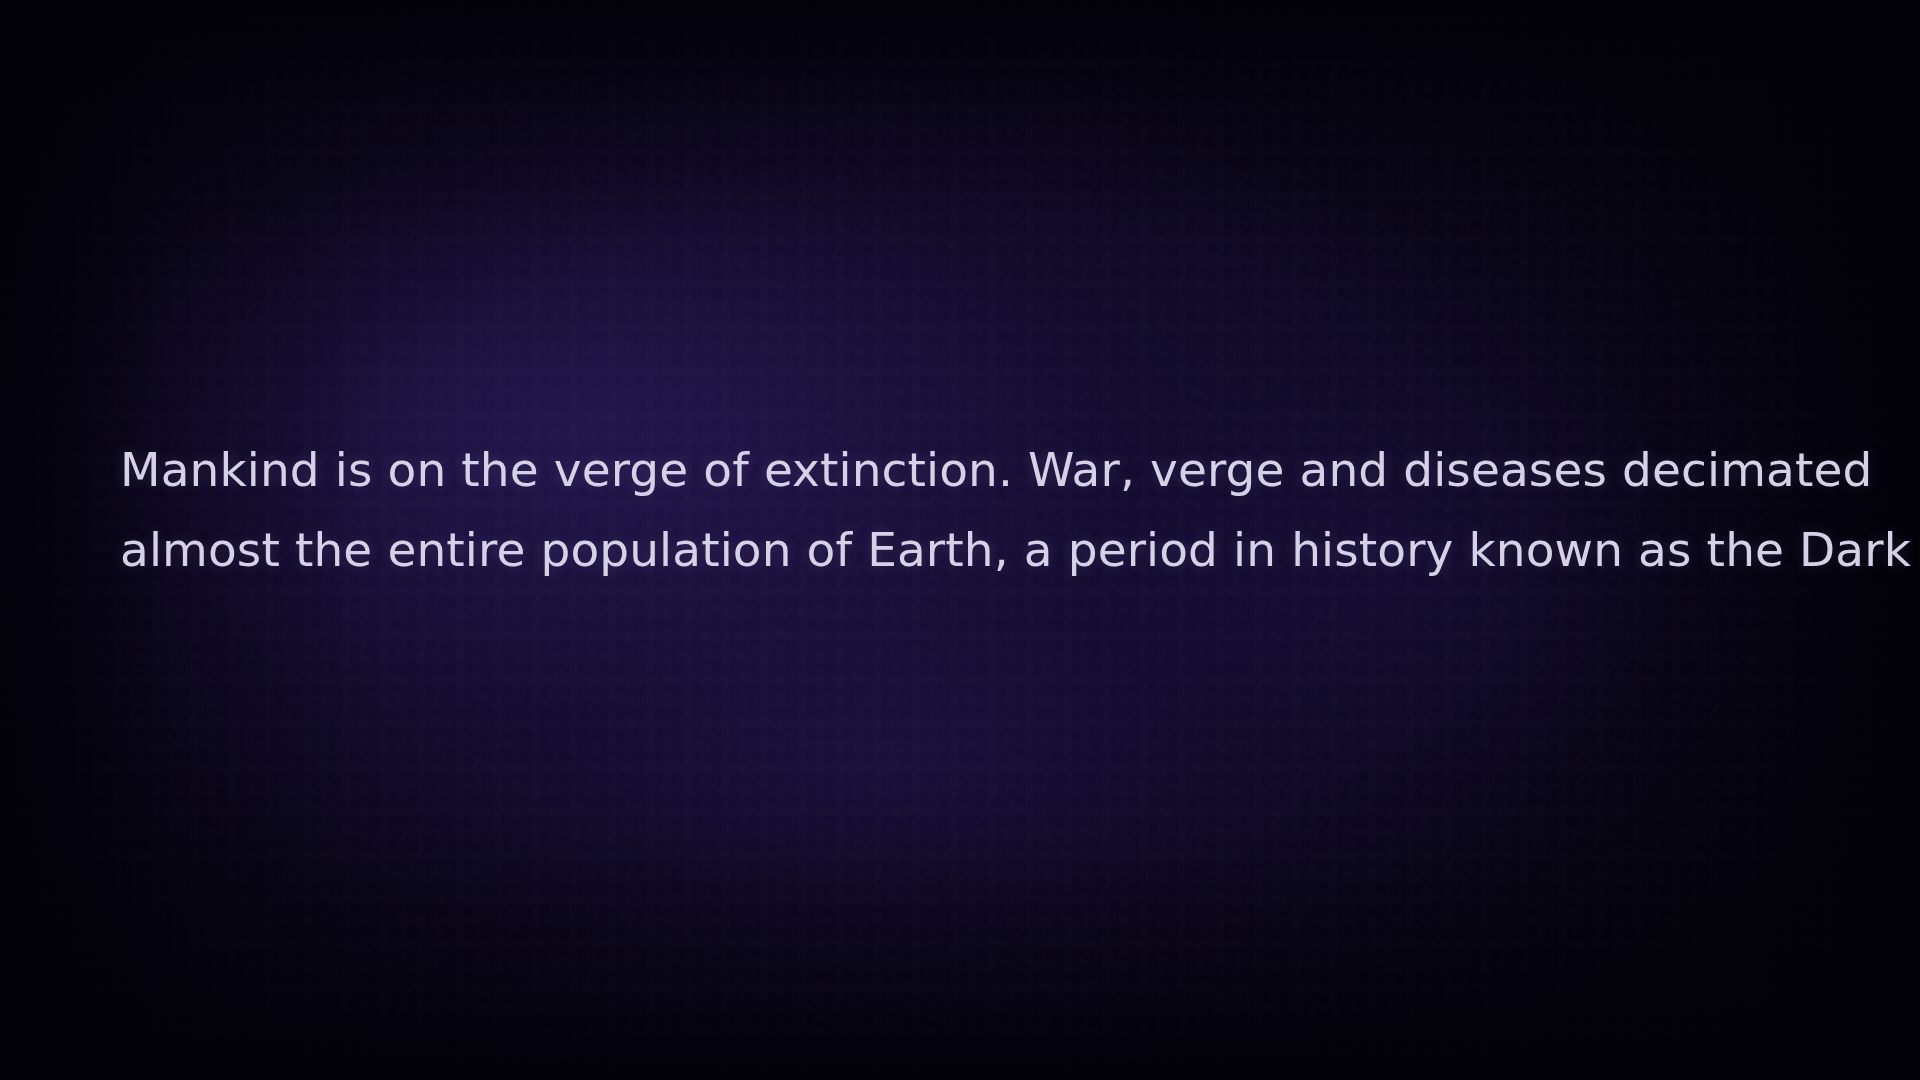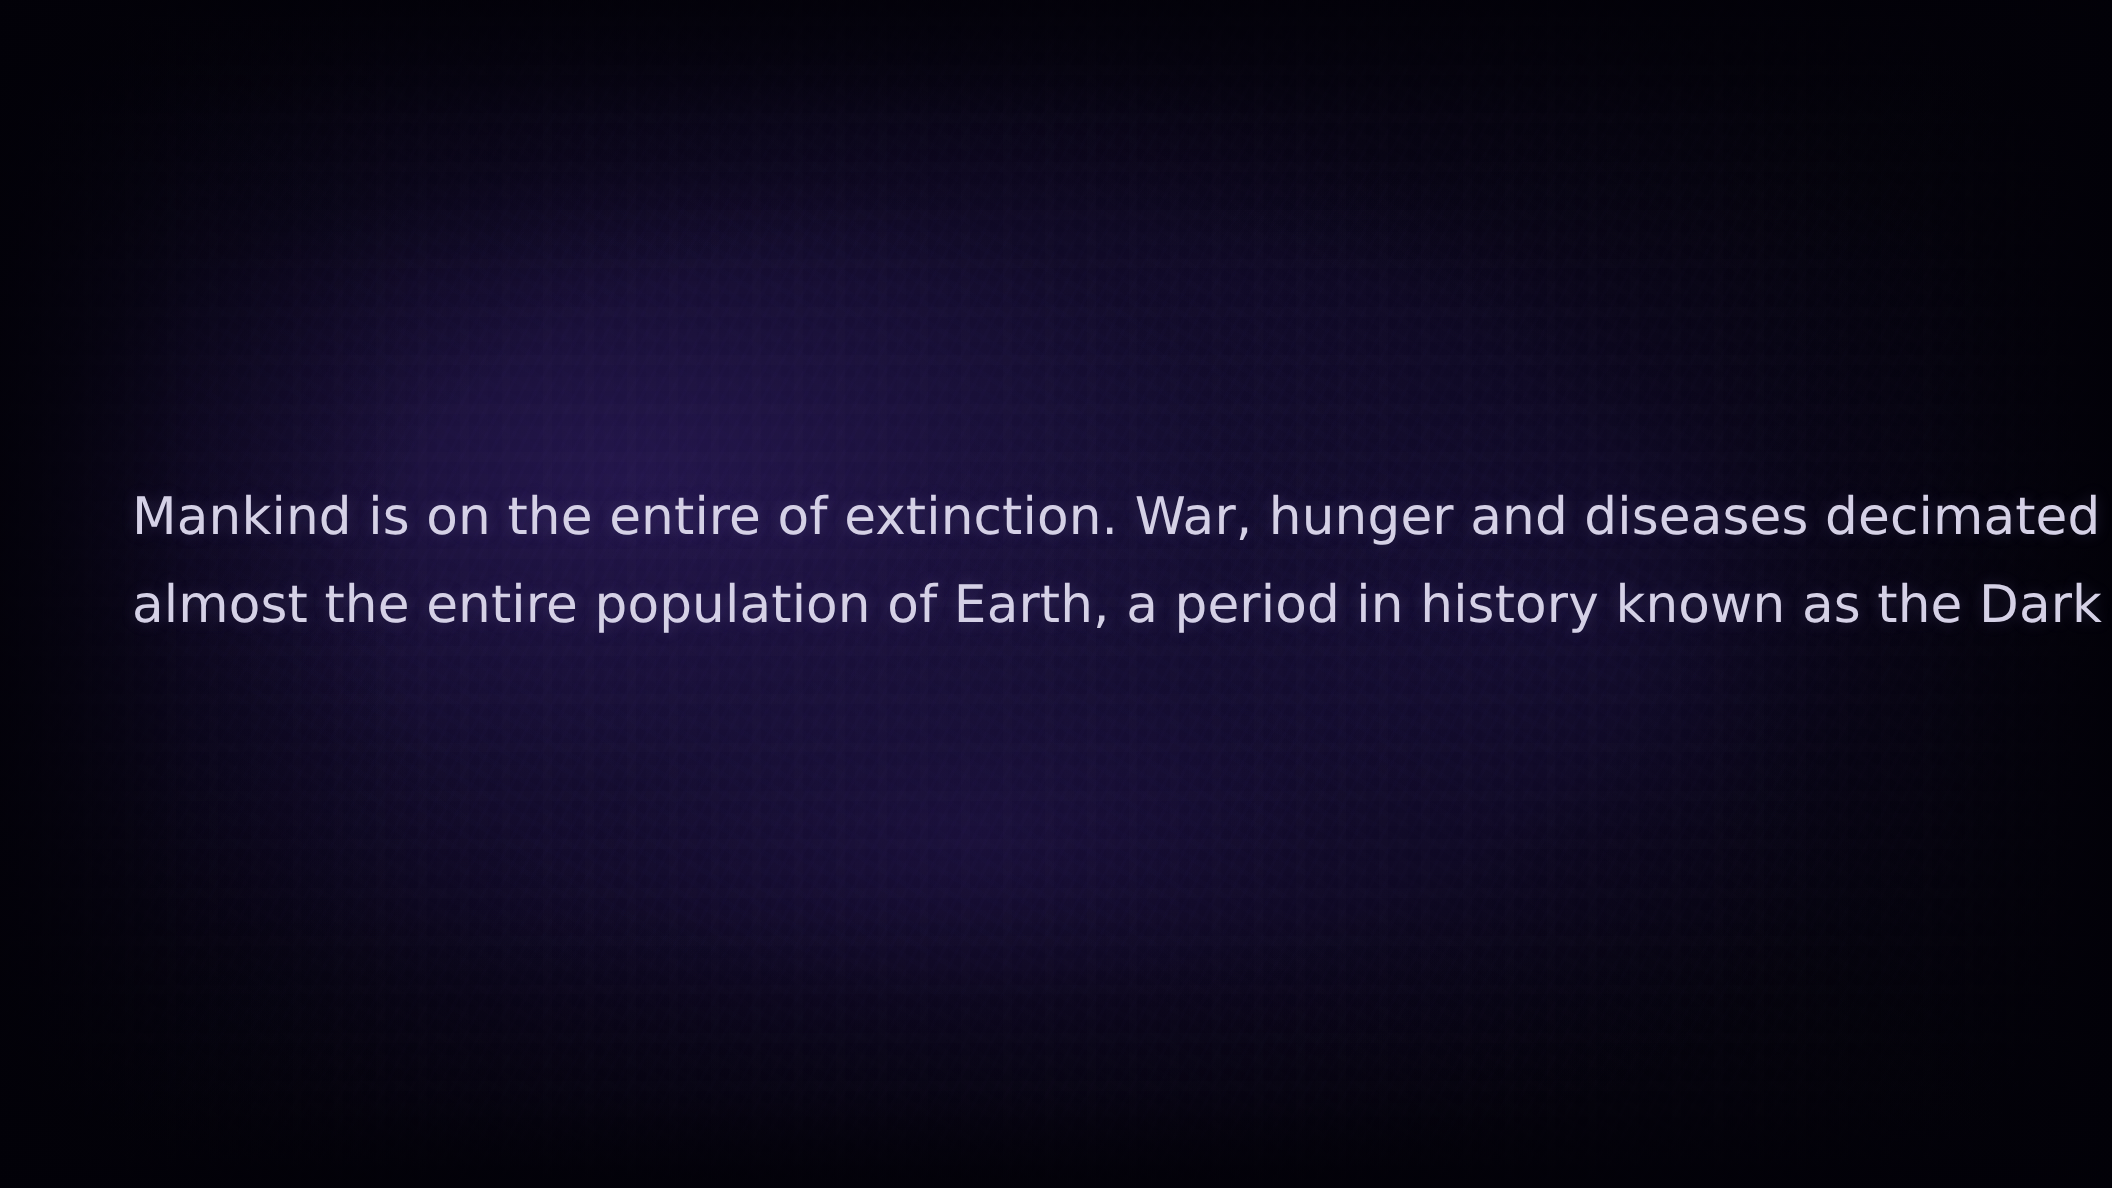--- a/index.html
+++ b/index.html
@@ -164,17 +164,17 @@
   <div class="bg-base"></div>
   <div class="bg-bloom-a"></div>
   <div class="bg-bloom-b"></div>
   <div class="bg-bloom-c"></div>
   <div class="bg-noise"></div>
   <div class="bg-noise-2"></div>
   <div class="bg-vignette"></div>
   <div class="bg-edge-fade"></div>
 
   <div class="narration">
-    <div class="narration-line">Mankind is on the entire of extinction. War, hunger and diseases decimated</div>
+    <div class="narration-line">Mankind is on the verge of extinction. War, verge and diseases decimated</div>
     <div class="narration-line">almost the entire population of Earth, a period in history known as the Dark Ages.</div>
   </div>
 
 </div>
 
 </body></html>

